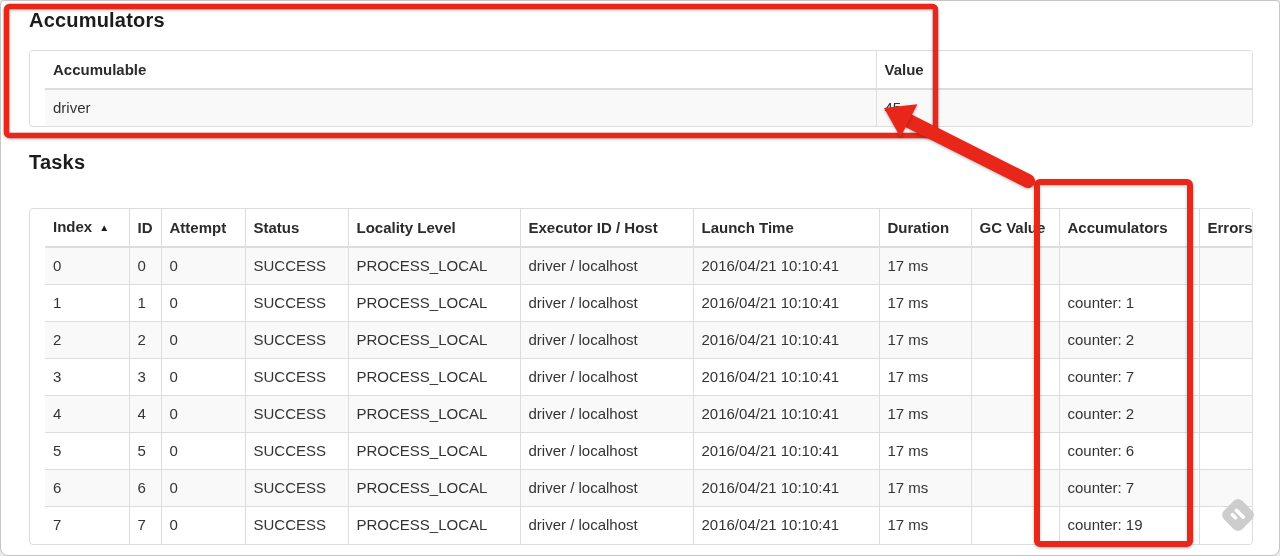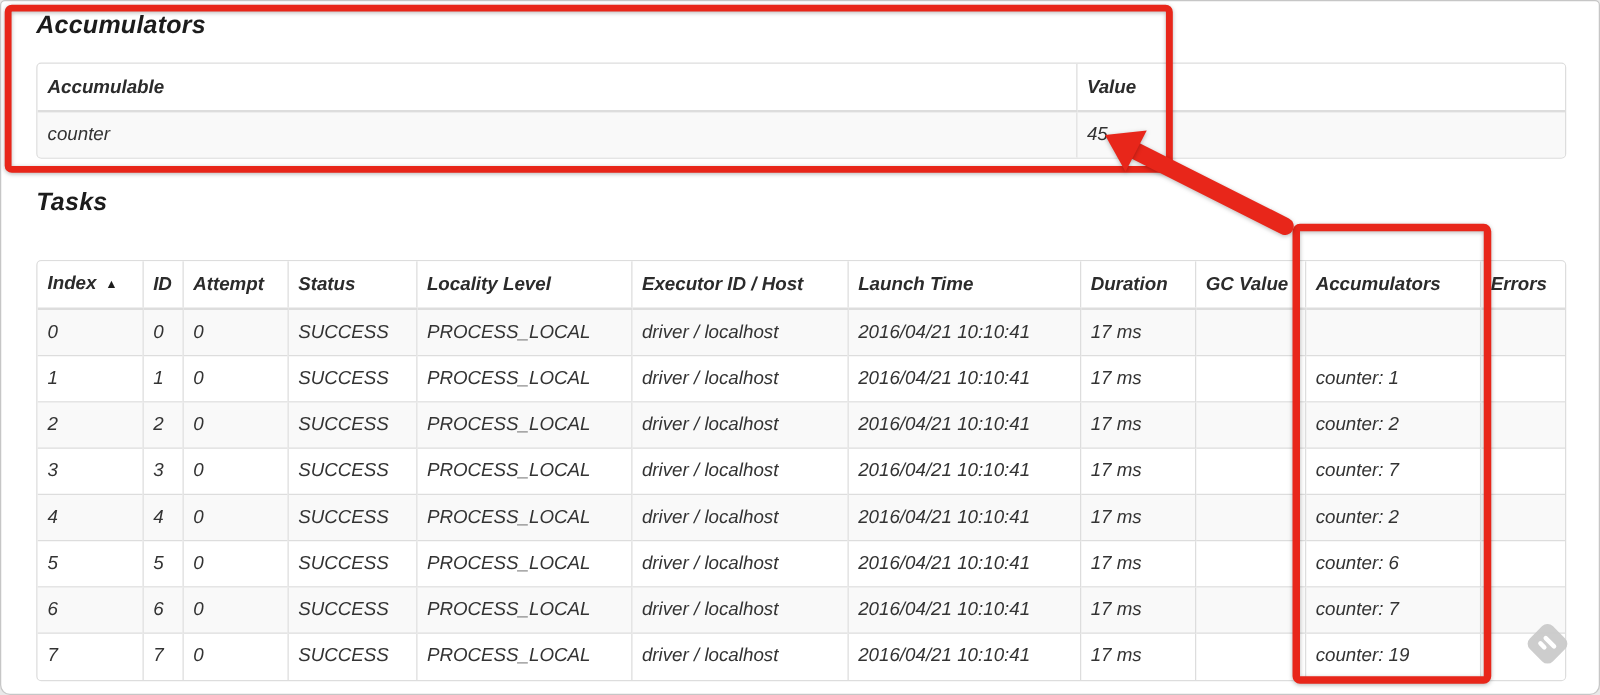--- a/index.html
+++ b/index.html
@@ -6,21 +6,20 @@
   .window {
     position: relative;
     width: 1280px; height: 556px;
     box-sizing: border-box;
     background: #ffffff;
     border: 1px solid #c6c6c6;
     border-radius: 4px 4px 8px 8px;
     overflow: hidden;
     font-family: "Liberation Sans", "DejaVu Sans", sans-serif;
     color: #333;
-    font-style: italic;
   }
   .section-heading {
     position: absolute;
     left: 28px;
     margin: 0;
     font-size: 20px;
     font-weight: bold;
     color: #1c1c1c;
     letter-spacing: 0.2px;
   }
@@ -29,20 +28,21 @@
 
   .tbl-wrap {
     position: absolute;
     left: 28px;
     width: 1224px;
     box-sizing: border-box;
     background: #fff;
     border: 1px solid #dddddd;
     border-radius: 4px;
     overflow: hidden;
+    padding-left: 15px;
   }
   #acc-table-wrap { top: 49px; }
   #tasks-table-wrap { top: 207px; }
 
   table {
     border-collapse: collapse;
     table-layout: fixed;
     width: 100%;
     font-size: 15px;
     color: #333;
@@ -108,21 +108,21 @@
         </colgroup>
       <thead>
         <tr>
           <th>Accumulable</th>
           <th>Value</th>
         </tr>
       </thead>
       <tbody>
 
           <tr>
-            <td>counter</td>
+            <td>driver</td>
             <td>45</td>
           </tr>
         </tbody>
     </table>
   </div>
 
   <h2 class="section-heading" id="tasks-heading">Tasks</h2>
 
   <div class="tbl-wrap" id="tasks-table-wrap">
     <table>

